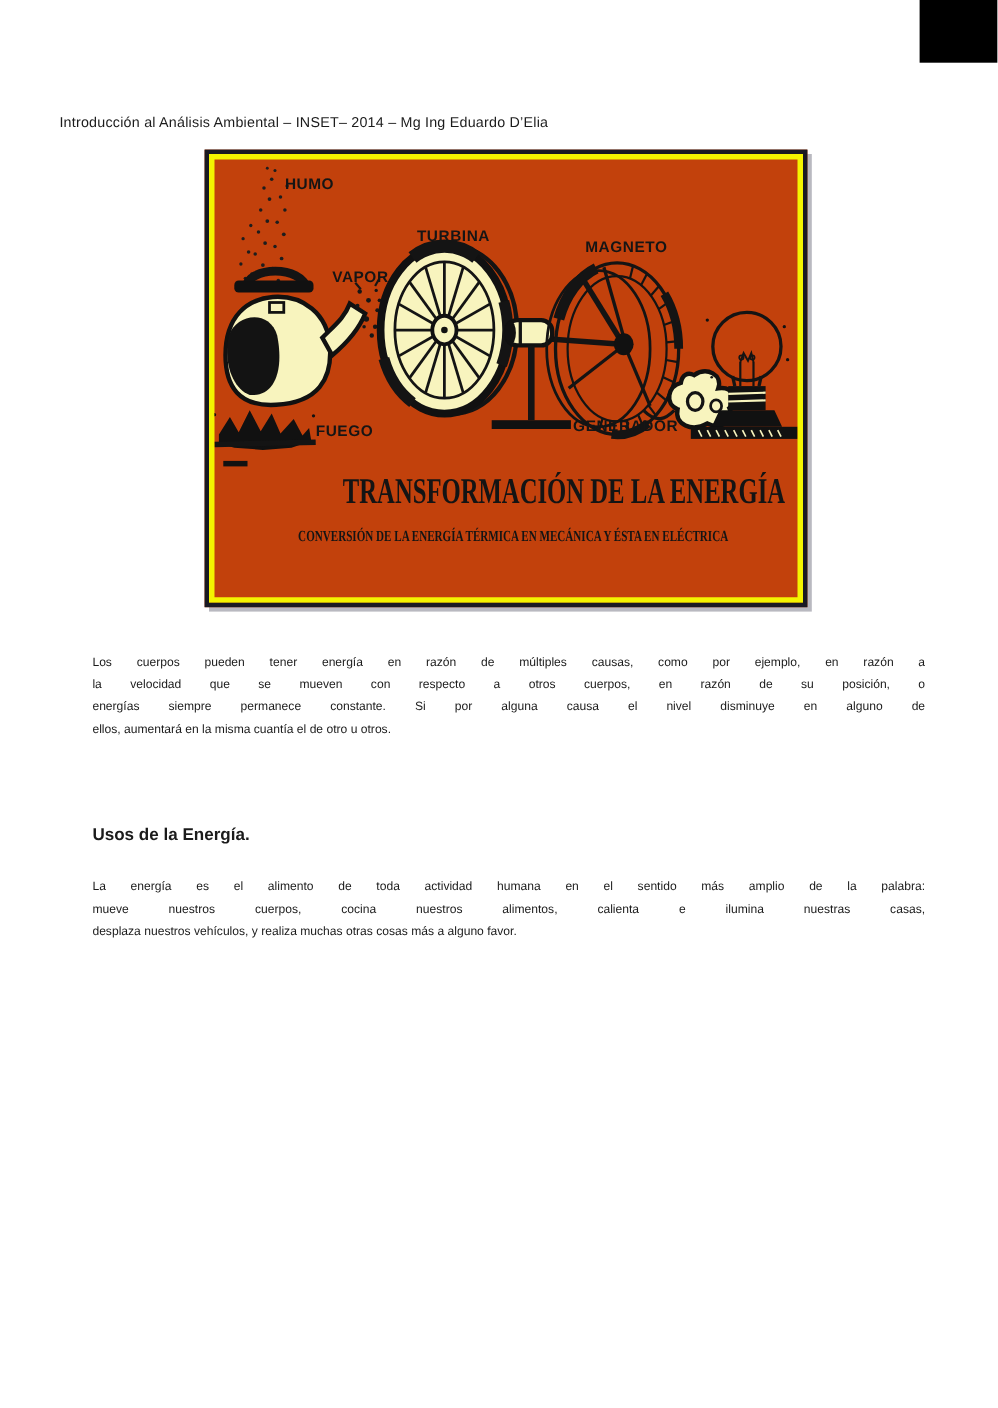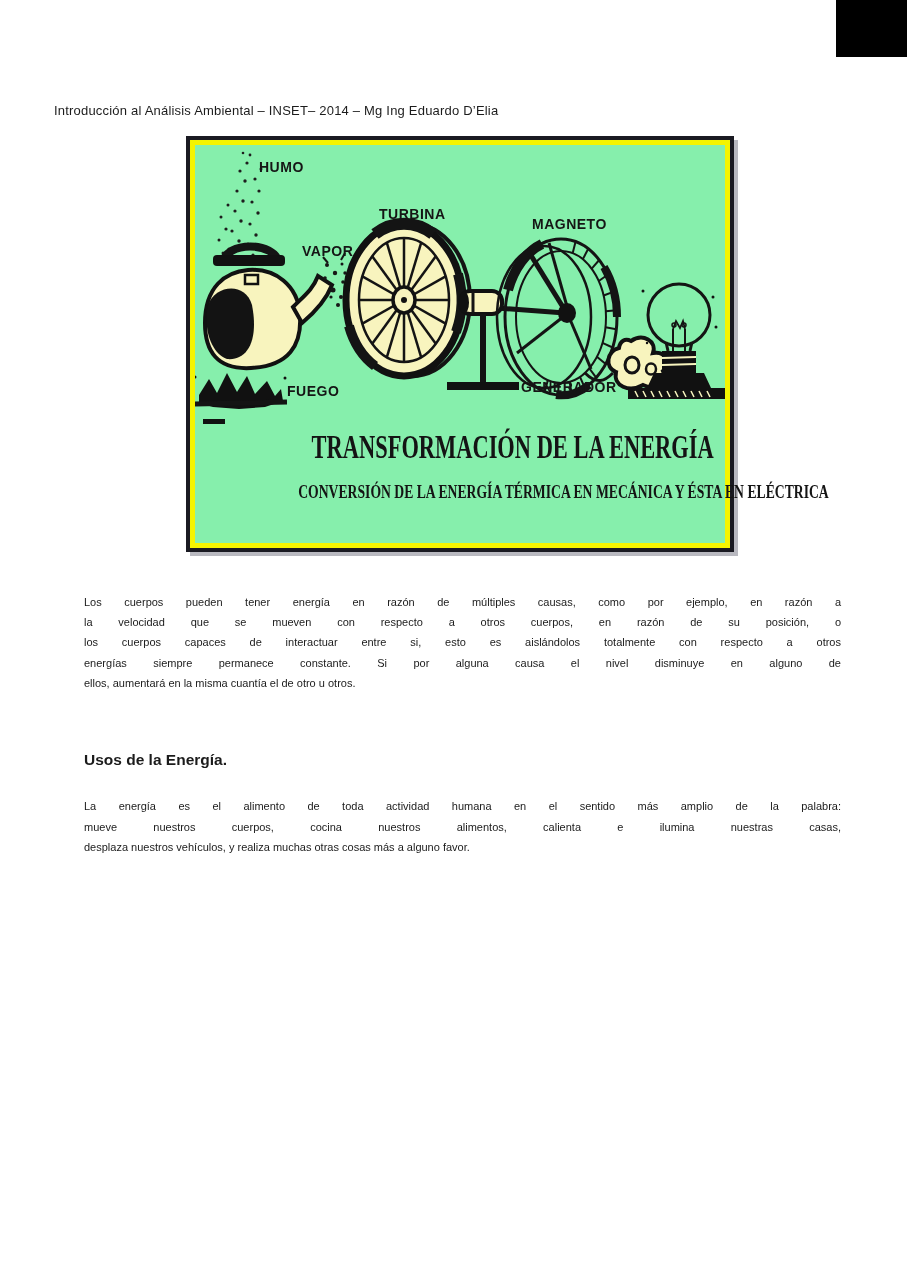--- a/index.html
+++ b/index.html
@@ -3,29 +3,29 @@
 <meta charset="utf-8">
 <style>
   html,body{margin:0;padding:0;background:#ffffff;}
   #page{position:relative;width:907px;height:968px;background:#ffffff;overflow:hidden;
         font-family:"Liberation Sans",sans-serif;color:#1b1b1b;}
 
   .header-line{position:absolute;left:54px;top:103px;font-size:13px;letter-spacing:.2px;color:#1c1c1c;white-space:nowrap;}
 
   
   .figure{position:absolute;left:186px;top:136px;width:548px;height:416px;box-sizing:border-box;
-          background:#86efac;border:4px solid #1a1a22;
+          background:#c2410c;border:4px solid #1a1a22;
           box-shadow:inset 0 0 0 5px #F4F400, 4px 4px 0 0 #b9b9c0;}
   .fig-inner{position:absolute;left:5px;top:5px;right:5px;bottom:5px;}
   .fig-art{position:absolute;left:0;top:0;}
   .fig-title{position:absolute;top:284px;width:100%;text-align:center;
              font-family:"Liberation Serif",serif;font-weight:bold;font-size:33px;color:#141414;white-space:nowrap;padding-left:22px;}
   .fig-title span{display:inline-block;transform:scaleX(.68);transform-origin:center;}
   .fig-subtitle{position:absolute;top:336px;width:100%;text-align:center;
-             font-family:"Liberation Serif",serif;font-weight:bold;font-size:19px;color:#141414;white-space:nowrap;}
+             font-family:"Liberation Serif",serif;font-weight:bold;font-size:14px;color:#141414;white-space:nowrap;}
   .fig-subtitle span{display:inline-block;transform:scaleX(.72);transform-origin:center;}
   .fig-label{font-family:"Liberation Sans",sans-serif;font-weight:bold;font-size:14px;fill:#151515;letter-spacing:.5px;}
 
   
   .para{position:absolute;left:84px;width:757px;font-size:11px;color:#1b1b1b;}
   .para1{top:592px;line-height:20.2px;}
   .para2{top:796px;line-height:20.7px;}
   .jline{text-align:justify;text-align-last:justify;}
   .jline.last{text-align-last:left;}
   .section-heading{position:absolute;left:84px;top:751px;font-size:15.5px;font-weight:bold;color:#1b1b1b;}
@@ -241,21 +241,20 @@
       </div>
       <div class="fig-subtitle">
         <span>CONVERSIÓN DE LA ENERGÍA TÉRMICA EN MECÁNICA Y ÉSTA EN ELÉCTRICA</span>
       </div>
     </div>
   </div>
 
   <div class="para para1">
     <div class="jline">Los cuerpos pueden tener energía en razón de múltiples causas, como por ejemplo, en razón a</div>
     <div class="jline">la velocidad que se mueven con respecto a otros cuerpos, en razón de su posición, o</div>
-    <div class="jline">los cuerpos capaces de interactuar entre si, esto es aislándolos totalmente con respecto a otros</div>
     <div class="jline">energías siempre permanece constante. Si por alguna causa el nivel disminuye en alguno de</div>
     <div class="jline last">ellos, aumentará en la misma cuantía el de otro u otros.</div>
   </div>
 
   <div class="section-heading">Usos de la Energía.</div>
 
   <div class="para para2">
     <div class="jline">La energía es el alimento de toda actividad humana en el sentido más amplio de la palabra:</div>
     <div class="jline">mueve nuestros cuerpos, cocina nuestros alimentos, calienta e ilumina nuestras casas,</div>
     <div class="jline last">desplaza nuestros vehículos, y realiza muchas otras cosas más a alguno favor.</div>

